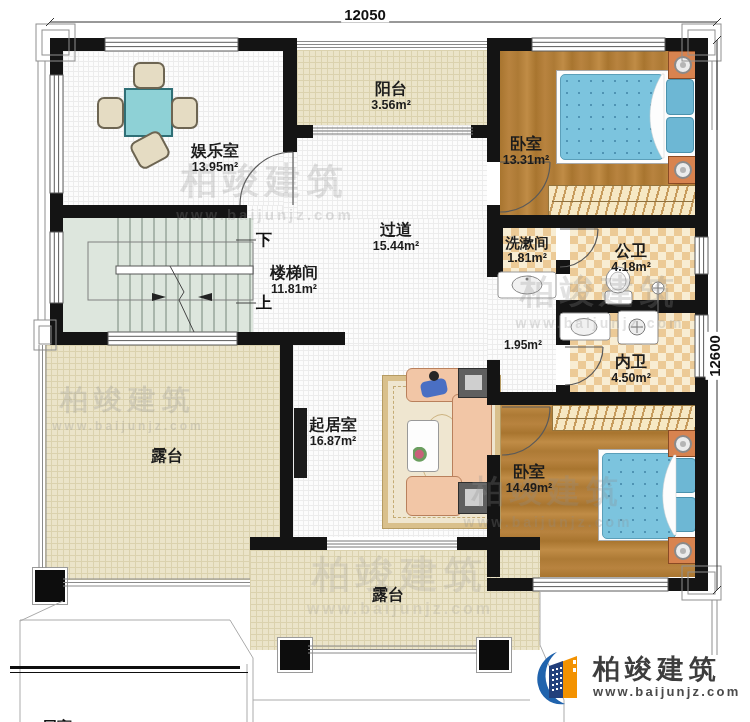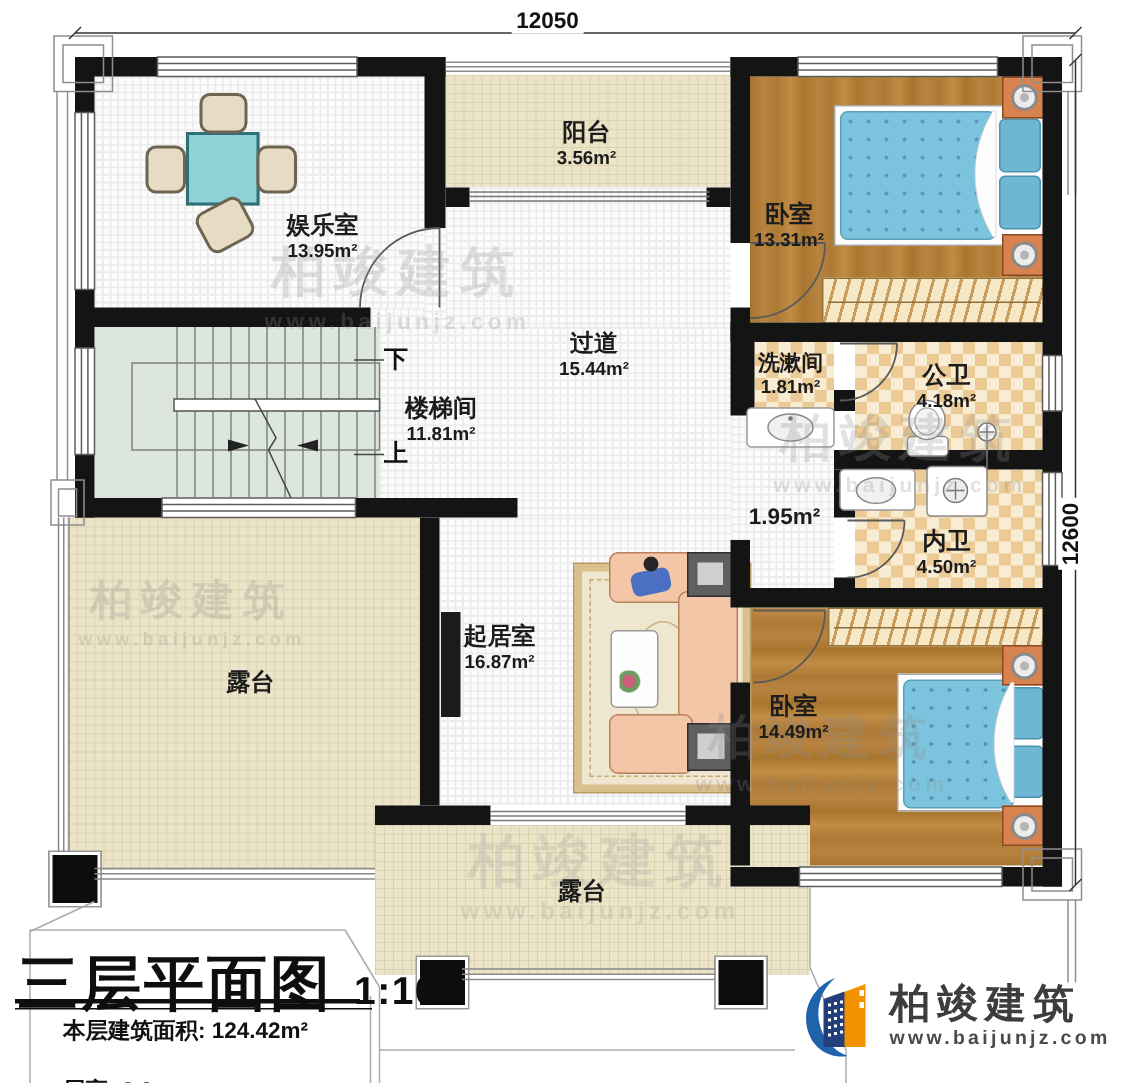--- a/index.html
+++ b/index.html
@@ -366,21 +366,21 @@
   </div>
   <div class="lbl" style="left:631px;top:258px">
     <div class="nm">公卫</div>
       <div class="ar">4.18m²</div>
   </div>
   <div class="lbl" style="left:294px;top:280px">
     <div class="nm">楼梯间</div>
       <div class="ar">11.81m²</div>
   </div>
   <div class="lbl" style="left:523px;top:346px">
-    <div class="ar" style="font-size:15px">1.95m²</div>
+    <div class="ar" style="font-size:12px">1.95m²</div>
   </div>
   <div class="lbl" style="left:631px;top:369px">
     <div class="nm">内卫</div>
       <div class="ar">4.50m²</div>
   </div>
   <div class="lbl" style="left:333px;top:432px">
     <div class="nm">起居室</div>
       <div class="ar">16.87m²</div>
   </div>
   <div class="lbl" style="left:529px;top:479px">
@@ -392,26 +392,22 @@
   </div>
   <div class="lbl" style="left:388px;top:595px">
     <div class="nm">露台</div>
   </div>
   <div class="dirlbl" style="left:264px;top:240px">下</div>
   <div class="dirlbl" style="left:264px;top:303px">上</div>
 
   <div class="dim" style="left:365px;top:14px;transform:translate(-50%,-50%)">12050</div>
   <div class="dim" style="left:714px;top:356px;transform:translate(-50%,-50%) rotate(-90deg)">12600</div>
 
-  <div id="title-main">
-    <span>三层平面图</span><span id="title-scale">1:100</span>
-  </div>
   <div class="rule1"></div>
   <div class="rule2"></div>
-  <div class="info" style="top:678px">本层建筑面积: 124.42m²</div>
   <div class="info" style="top:718px">层高: 3.3m</div>
 
   <div id="brand">
     <svg width="52" height="58" viewBox="0 0 52 58">
       <path d="M24 4 C10 9 2 23 5 37 C8 51 20 58 32 56 C22 52 15 44 13 33 C11 21 16 10 24 4 Z" fill="#2063ad"></path>
       <polygon points="28,50 28,14 44,8 44,50" fill="#f39200"></polygon>
       <polygon points="16,50 16,18 30,13 30,50" fill="#23407c"></polygon>
       <g fill="#ffffff">
         <rect x="19" y="21" width="2" height="2"></rect>
           <rect x="23" y="20" width="2" height="2"></rect>

